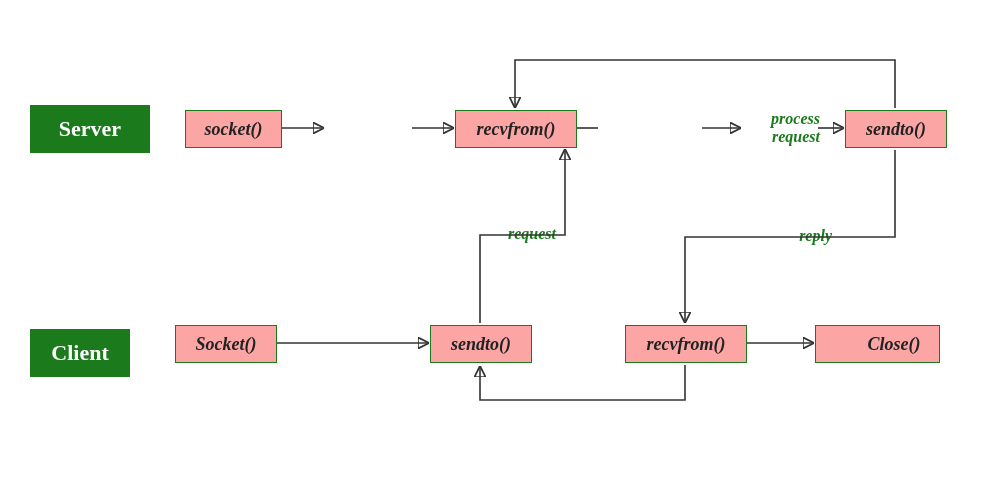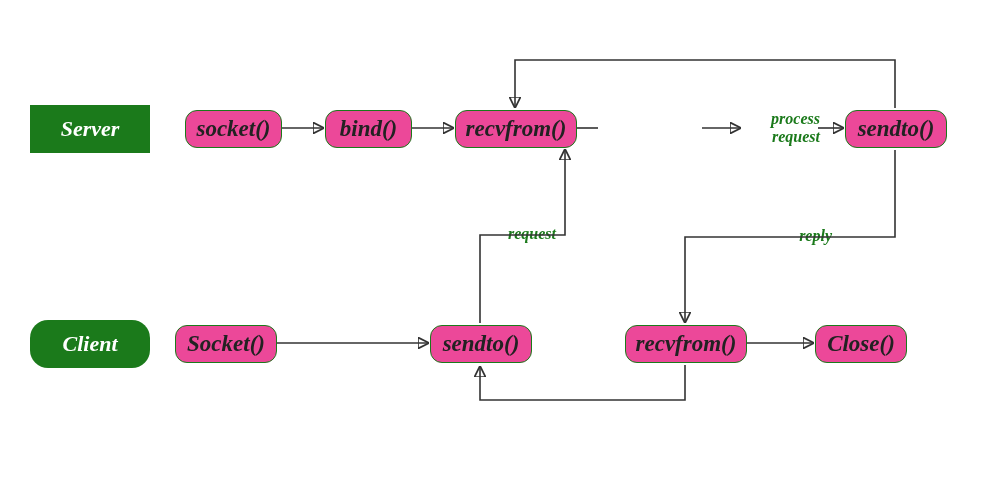--- a/index.html
+++ b/index.html
@@ -12,32 +12,31 @@
   .canvas {
     position: relative;
     width: 1000px;
     height: 500px;
   }
   .role-label {
     position: absolute;
     background: #1b7a1b;
     color: #ffffff;
     font-size: 22px;
-    font-style: italic;
     height: 48px;
     line-height: 48px;
     text-align: center;
   }
   .node {
     position: absolute;
     border: 1.5px solid #1b7a1b;
-    border-radius: 12px;
-    background: #ec4899;
+    border-radius: 0;
+    background: #fca5a5;
     color: #222;
-    font-size: 23px;
+    font-size: 18px;
     font-style: italic;
     line-height: 36px;
     height: 36px;
     text-align: center;
   }
   .edge-label {
     position: absolute;
     color: #1b7a1b;
     font-size: 16px;
     font-style: italic;
@@ -55,31 +54,30 @@
     stroke-width: 1.6;
     fill: none;
   }
 </style>
 </head>
 <body>
 
 <div class="canvas">
 
   <div class="role-label" style="left:30px; top:105px; width:120px;">Server</div>
-  <div class="role-label" style="left:30px; top:320px; width:120px;border-radius:18px;">Client</div>
+  <div class="role-label" style="left:30px; top:329px; width:100px;">Client</div>
 
   <div class="node" style="left:185px; top:110px; width:95px;">socket()</div>
-  <div class="node" style="left:325px; top:110px; width:85px;">bind()</div>
   <div class="node" style="left:455px; top:110px; width:120px;">recvfrom()</div>
   <div class="node" style="left:845px; top:110px; width:100px;">sendto()</div>
 
   <div class="node" style="left:175px; top:325px; width:100px;">Socket()</div>
   <div class="node" style="left:430px; top:325px; width:100px;">sendto()</div>
   <div class="node" style="left:625px; top:325px; width:120px;">recvfrom()</div>
-  <div class="node" style="left:815px; top:325px; width:90px;">Close()</div>
+  <div class="node" style="left:815px; top:325px; width:90px;padding-left:33px;">Close()</div>
 
   <div class="edge-label" style="left:740px; top:110px; width:80px;  white-space:pre-line;text-align:right;">process
 request</div>
   <div class="edge-label" style="left:492px; top:225px; width:80px;">request</div>
   <div class="edge-label" style="left:772px; top:227px; width:60px;text-align:right;">reply</div>
 
   <svg class="arrows">
     <defs>
       <marker id="ah" viewBox="0 0 10 10" refX="9" refY="5" markerWidth="7" markerHeight="7" orient="auto-start-reverse">
         <path d="M 0 0 L 10 5 L 0 10 z" fill="#333" stroke="none"></path>

